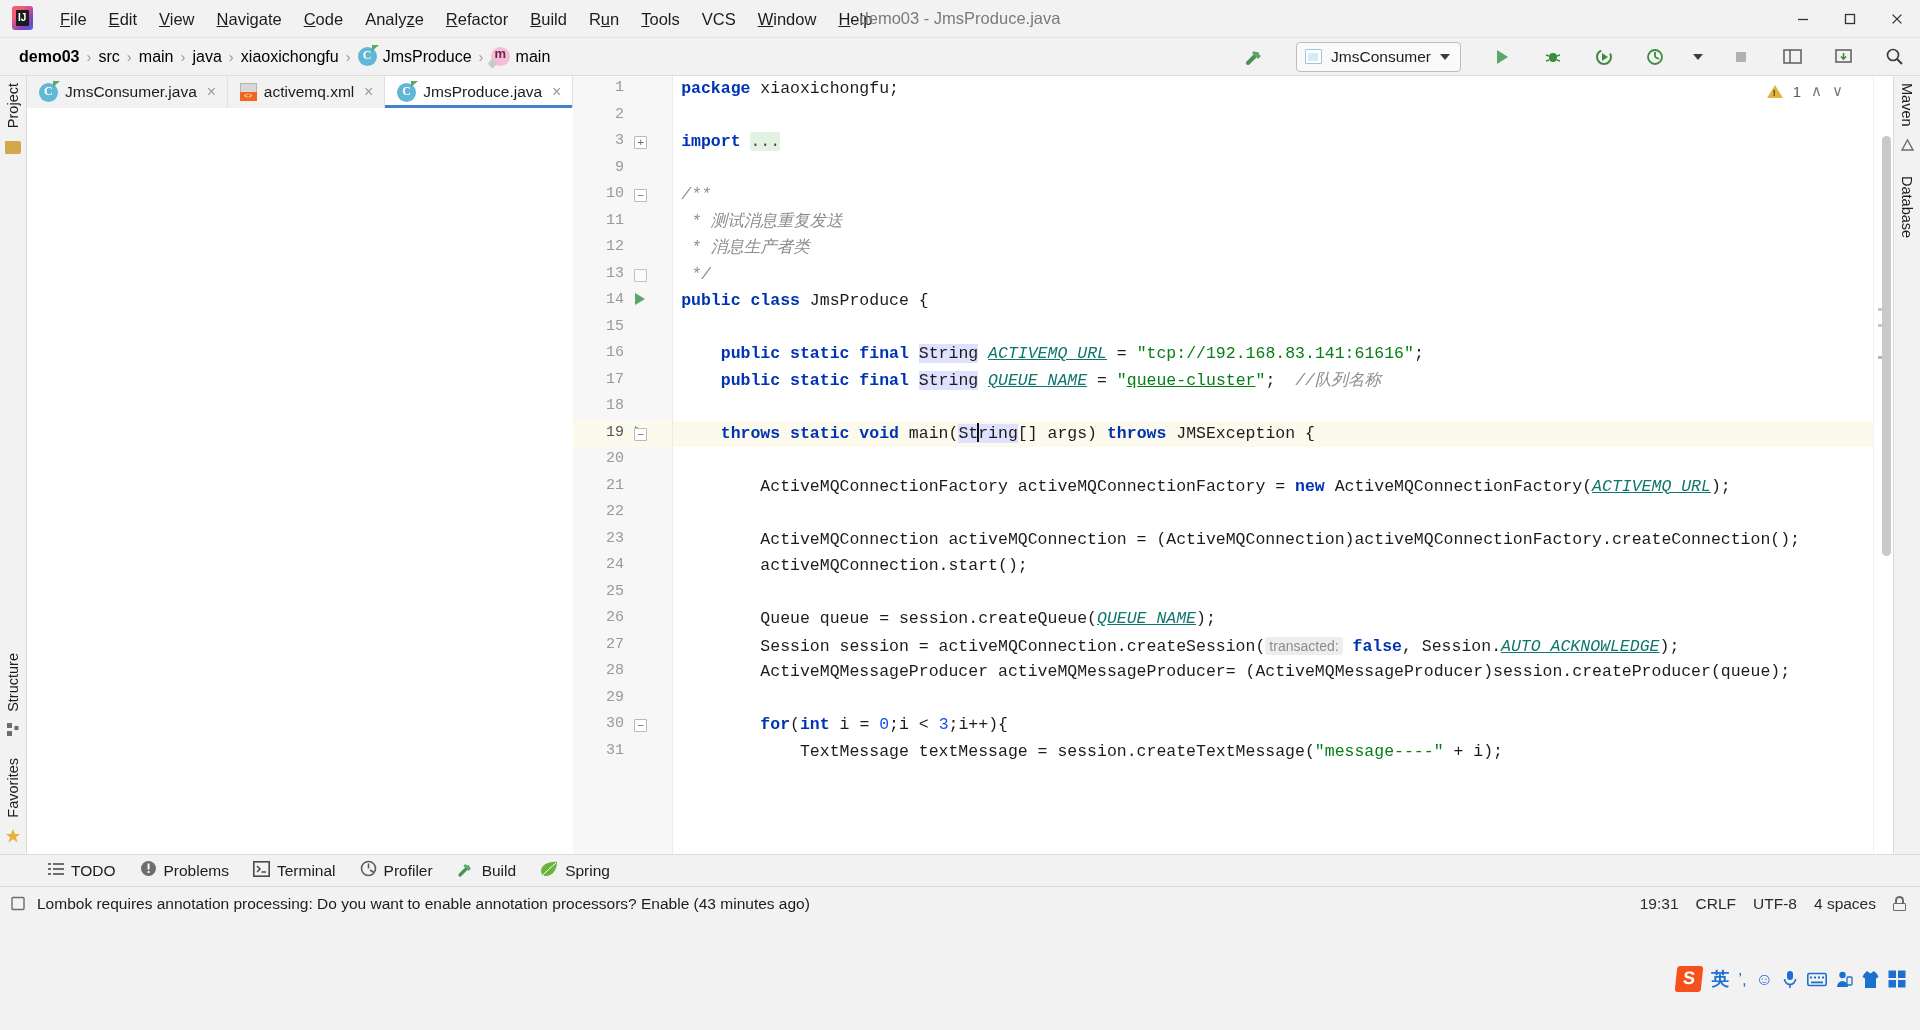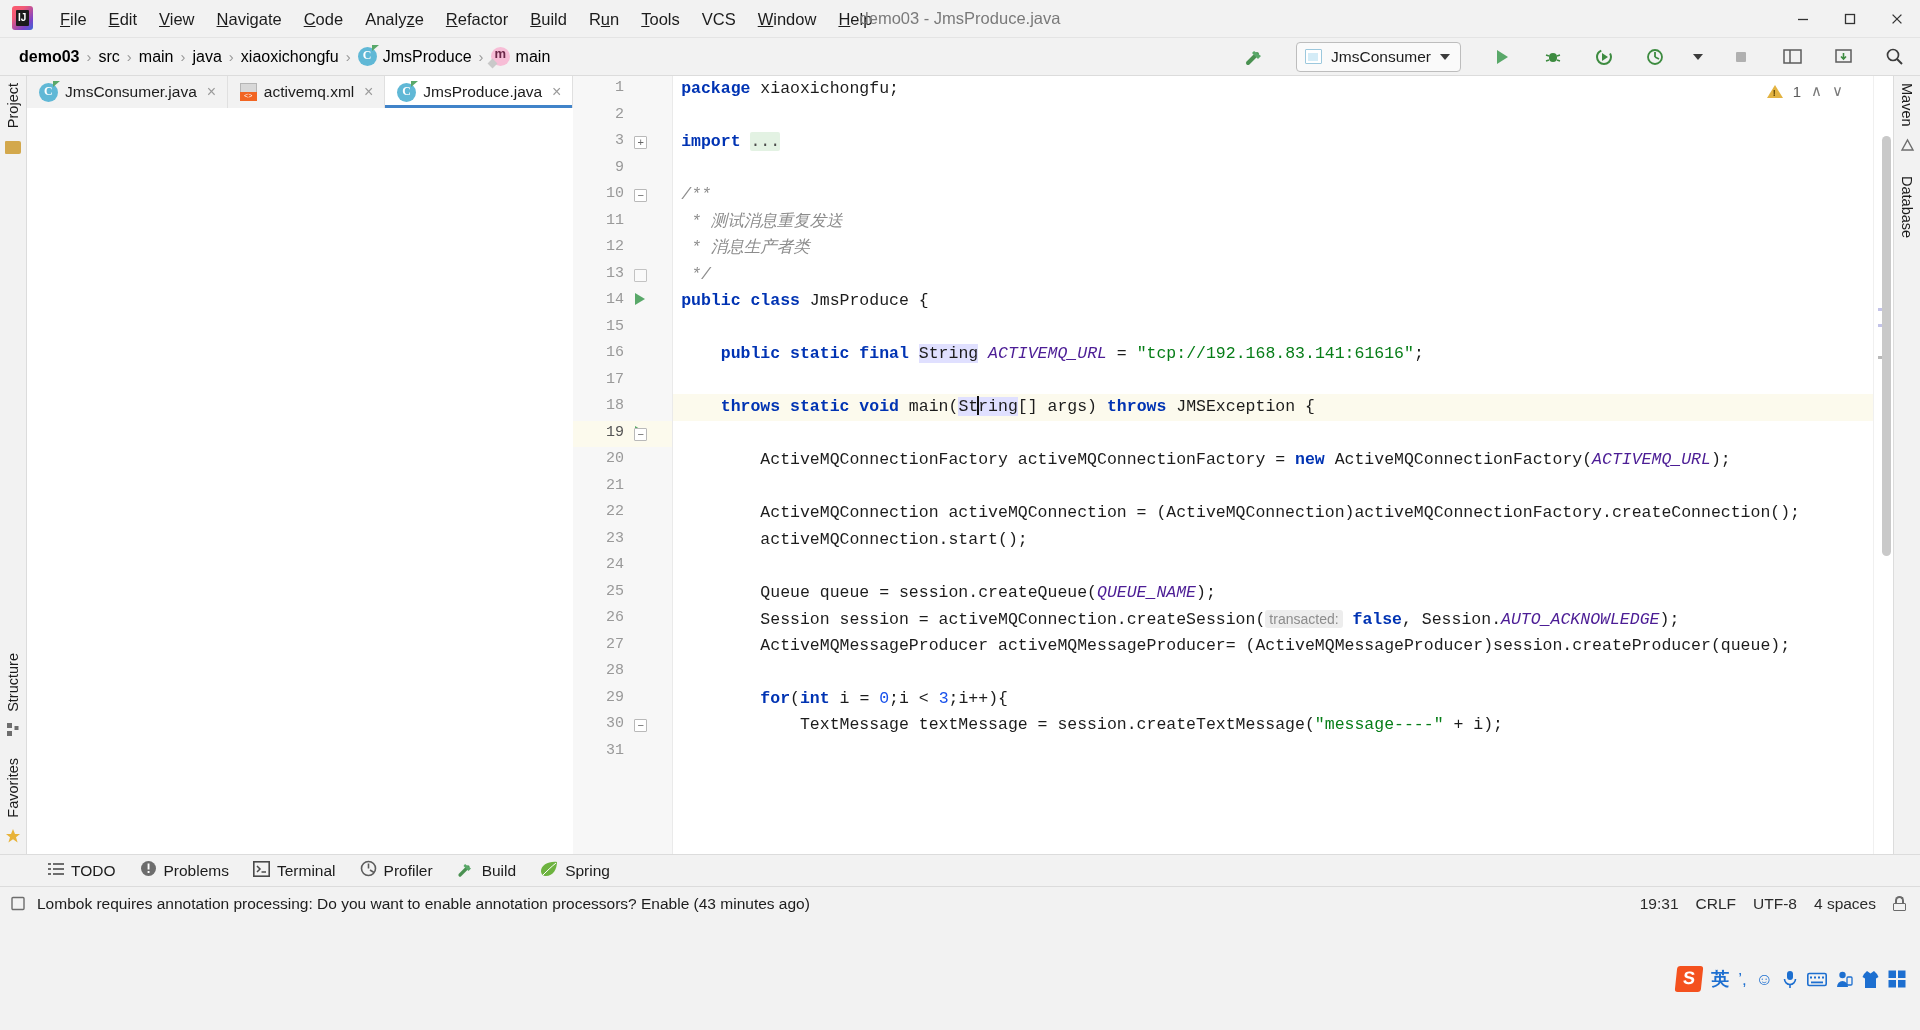--- a/index.html
+++ b/index.html
@@ -125,21 +125,21 @@
     height:26.5px; line-height:26.5px; padding-left:8px; white-space:pre;
     font-family:"Liberation Mono", monospace; font-size:16.5px; color:#1c1c1c;
   }
   .cl.cur { background:#fcfaed; }
   .kw  { color:#0033b3; font-weight:bold; }
   .str { color:#067d17; }
   .str u { text-decoration: underline; text-decoration-style: solid; text-decoration-color:#067d17;}
   .num { color:#1750eb; }
   .cmt { color:#8c8c8c; font-style:italic; }
   .jdoc{ color:#8c8c8c; font-style:italic; }
-  .cst { color:#4c1d95; font-style:italic; }
+  .cst { color:#0f766e; font-style:italic;text-decoration:underline; }
   .hl  { background:#e0e0ff; }
   .foldtxt { background:#e3f2e3; color:#4a4a4a; border-radius:2px; }
   .hint {
     background:#ededed; color:#8c8c8c; font-size:14px; border-radius:3px;
     padding: 1px 4px; font-family:"Liberation Sans", sans-serif;
   }
   .caret {
     display:inline-block; width:0; border-left:2px solid #111; height:19px;
     vertical-align:-4px; margin:0 -1px;
   }
@@ -480,20 +480,21 @@
           <div class="cl"> </div>
           <div class="cl"><span class="kw">import</span> <span class="foldtxt">...</span></div>
           <div class="cl"> </div>
           <div class="cl jdoc">/**</div>
           <div class="cl jdoc"> * 测试消息重复发送</div>
           <div class="cl jdoc"> * 消息生产者类</div>
           <div class="cl jdoc"> */</div>
           <div class="cl"><span class="kw">public class</span> JmsProduce {</div>
           <div class="cl"> </div>
           <div class="cl">    <span class="kw">public static final</span> <span class="hl">String</span> <span class="cst">ACTIVEMQ_URL</span> = <span class="str">"tcp://192.168.83.141:61616"</span>;</div>
+          <div class="cl">    <span class="kw">public static final</span> <span class="hl">String</span> <span class="cst">QUEUE_NAME</span> = <span class="str">"<u>queue-cluster</u>"</span>;  <span class="cmt">//队列名称</span></div>
           <div class="cl"> </div>
           <div class="cl cur">    <span class="kw">throws static void</span> main(<span class="hl">St<span class="caret"></span>ring</span>[] args) <span class="kw">throws</span> JMSException {</div>
           <div class="cl"> </div>
           <div class="cl">        ActiveMQConnectionFactory activeMQConnectionFactory = <span class="kw">new</span> ActiveMQConnectionFactory(<span class="cst">ACTIVEMQ_URL</span>);</div>
           <div class="cl"> </div>
           <div class="cl">        ActiveMQConnection activeMQConnection = (ActiveMQConnection)activeMQConnectionFactory.createConnection();</div>
           <div class="cl">        activeMQConnection.start();</div>
           <div class="cl"> </div>
           <div class="cl">        Queue queue = session.createQueue(<span class="cst">QUEUE_NAME</span>);</div>
           <div class="cl">        Session session = activeMQConnection.createSession(<span class="hint">transacted:</span> <span class="kw">false</span>, Session.<span class="cst">AUTO_ACKNOWLEDGE</span>);</div>

